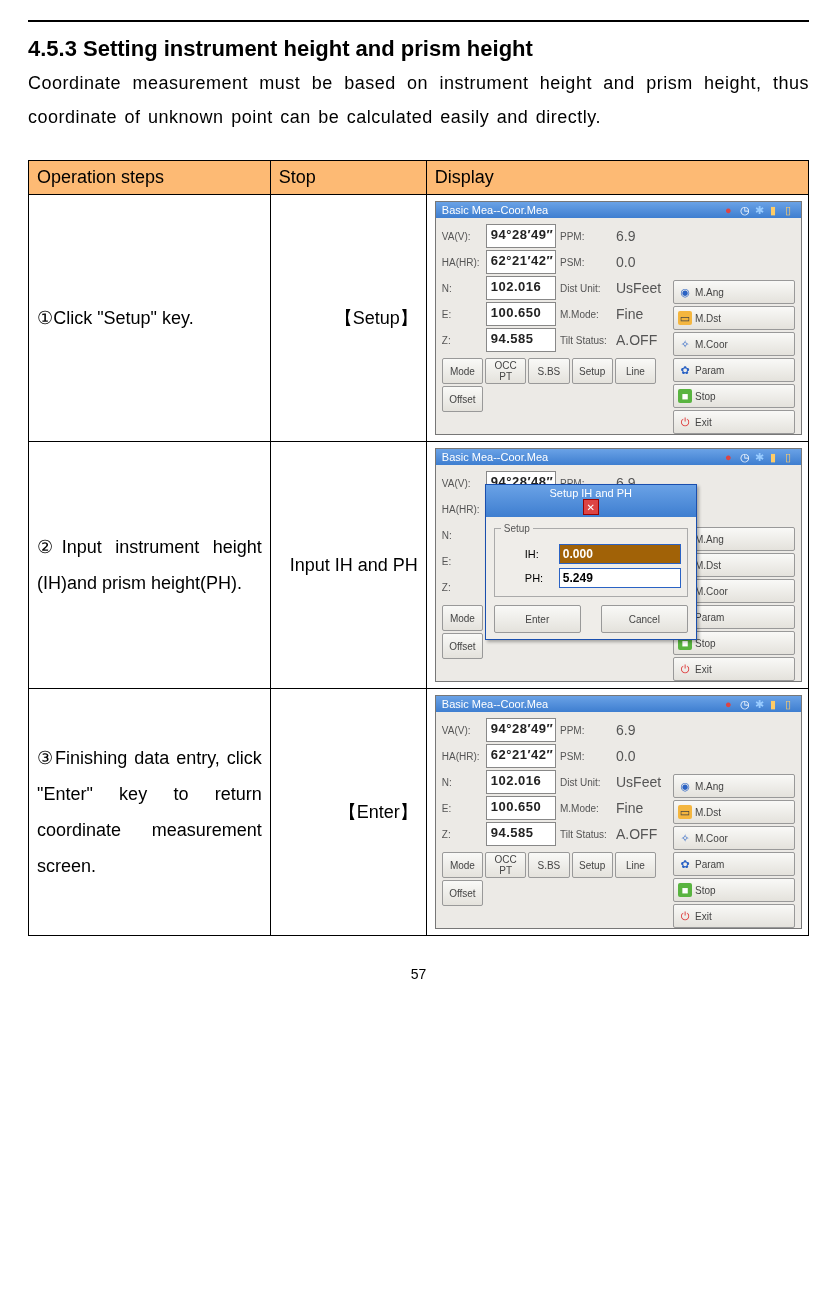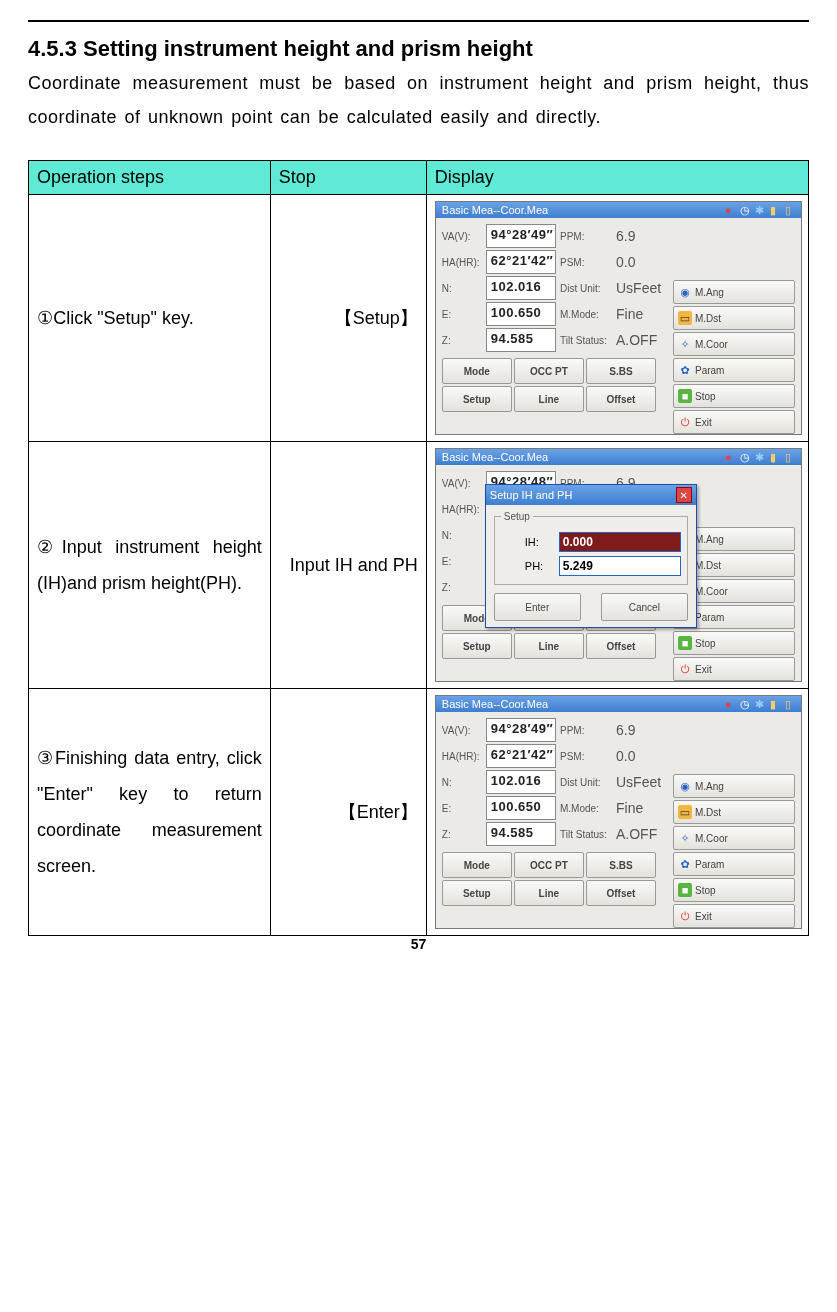--- a/index.html
+++ b/index.html
@@ -31,21 +31,21 @@
     border-collapse: collapse;
     width: 100%;
     table-layout: fixed;
   }
   table.main th, table.main td {
     border: 1px solid #000;
     padding: 6px 8px;
     vertical-align: middle;
   }
   table.main th {
-    background: #5eead4;
+    background: #fdba74;
     font-weight: 400;
     text-align: left;
     font-size: 18px;
   }
   col.c1 { width: 31%; }
   col.c2 { width: 20%; }
   col.c3 { width: 49%; }
   td.keys { text-align: right; }
   td.ops { text-align: justify; line-height: 2.0; }
   td.disp { padding: 10px 6px; }
@@ -103,24 +103,23 @@
     color: #444;
     text-align: center;
     display:flex;
     justify-content:center;
     align-items:center;
     gap:3px;
     height: 18px;
   }
   .bottombtns {
     display: grid;
-    grid-template-columns: repeat(3,1fr);
+    grid-template-columns: repeat(5,1fr);
     gap: 2px;
     padding: 2px 6px 4px 6px;
-    font-weight: bold;
   }
   .right-col {
     display:flex;
     flex-direction:column;
     gap:2px;
     padding: 0 6px 0 0;
   }
   .main-flex {
     display:grid;
     grid-template-columns: 1fr 128px;
@@ -158,41 +157,42 @@
     box-shadow: 2px 2px 3px rgba(0,0,0,0.3);
     font-size: 11px;
   }
   .dialog .dtitle {
     background: linear-gradient(#6aa2e6,#3e7ed0);
     color:#fff;
     padding:2px 4px;
     display:flex;
     justify-content:space-between;
     align-items:center;
+    flex-direction:column;
   }
   .dialog .dtitle .close { background:#d44;color:#fff;width:14px;height:14px;display:flex;align-items:center;justify-content:center;font-size:10px;border:1px solid #900;}
   .dialog .dbody { padding:6px 8px; }
   .dialog fieldset { border:1px solid #aaa; padding:6px 6px 8px 6px; margin:0;}
   .dialog legend { font-size:10px;color:#555;padding:0 3px;}
   .dlg-row { display:grid;grid-template-columns:28px 1fr;gap:6px;align-items:center;margin-top:4px;padding-left:24px;}
   .dlg-row input{
     border:1px solid #2a62c4;
     padding:2px 3px;
     font-size:12px;
     font-weight:600;
     width: 100%;
     box-sizing:border-box;
   }
-  .dlg-row input.sel { background:#7f1d1d;color:#fff;}
+  .dlg-row input.sel { background:#a16207;color:#fff;}
   .dialog .dbtns { display:grid;grid-template-columns:1fr 1fr;gap:20px;margin-top:8px;}
   .dialog .dbtns .btn { height:20px; }
 
   .device-wrap { position: relative; }
 
-  .page-num { text-align:center; font-size:14px; font-weight:bold;}
+  .page-num { text-align:center; font-size:14px; margin-top:30px;}
 </style>
 </head>
 <body>
 
 <div class="top-rule"></div>
 
 <h2 class="section-title">4.5.3 Setting instrument height and prism height</h2>
 <p class="intro">Coordinate measurement must be based on instrument height and prism height, thus coordinate of unknown point can be calculated easily and directly.</p>
 
 <table class="main">

